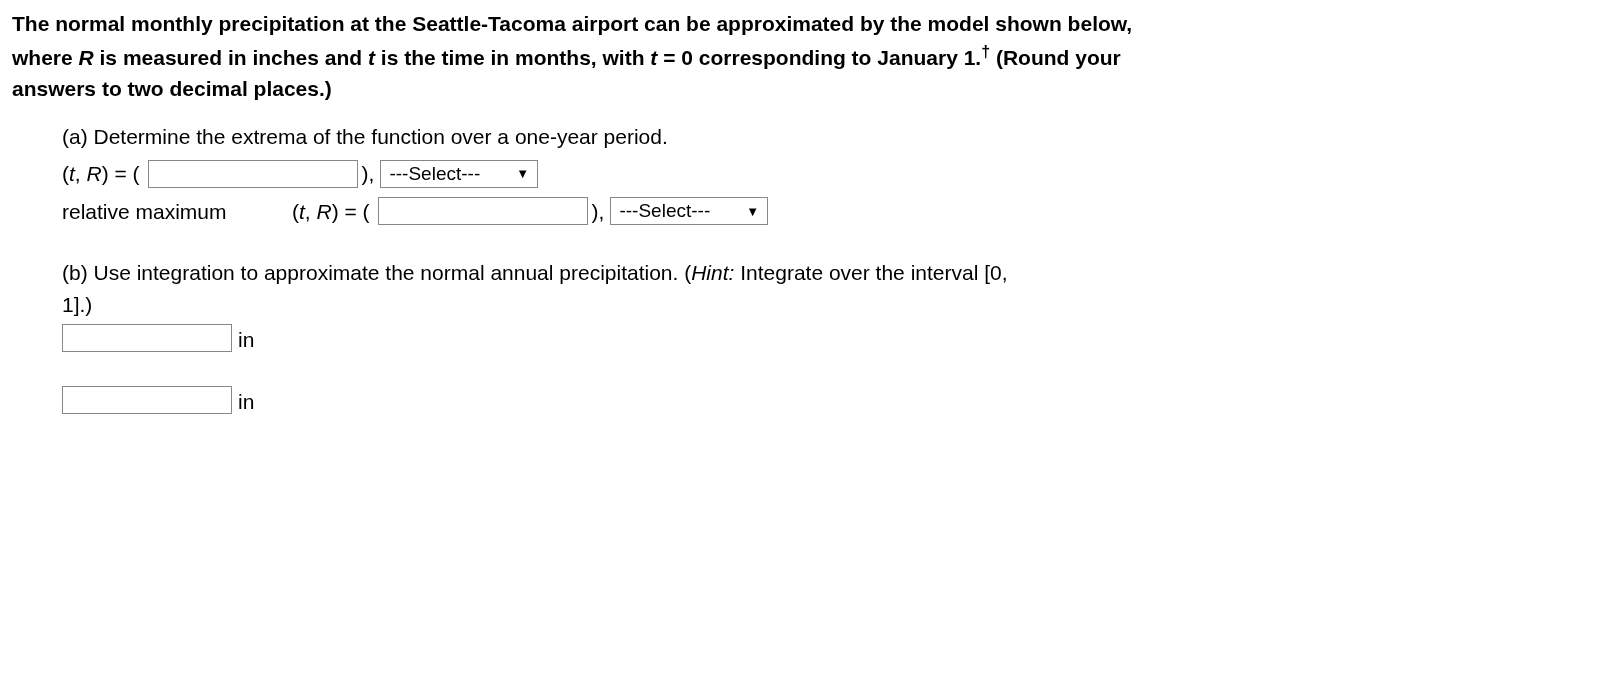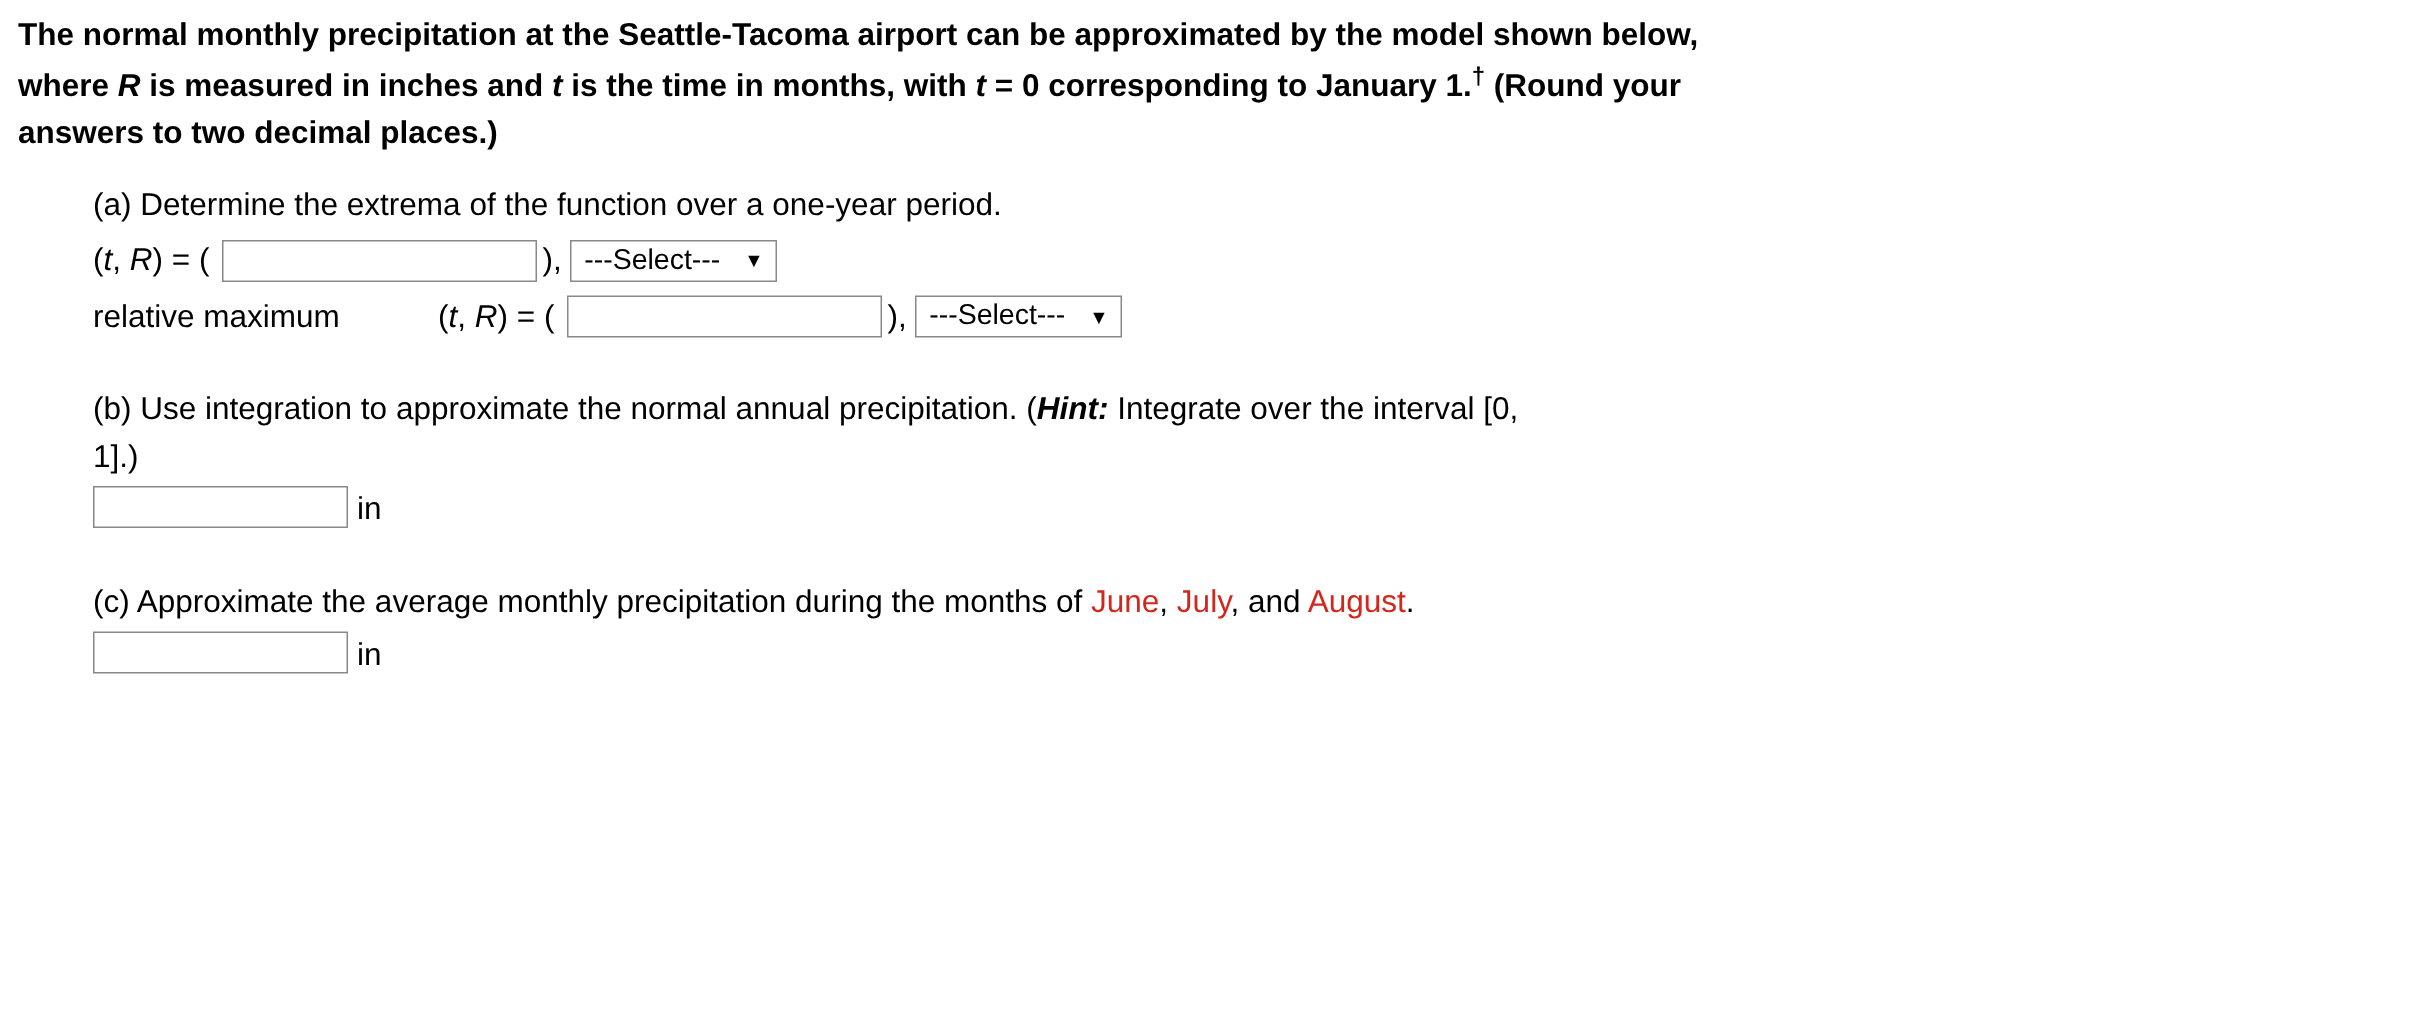--- a/index.html
+++ b/index.html
@@ -63,30 +63,30 @@
     .select-wrap {
       display: inline-flex;
       align-items: center;
       border: 1px solid #888;
       height: 28px;
       padding: 0 8px;
       margin-left: 6px;
       background: #fff;
       cursor: pointer;
       font-size: 19px;
+      gap: 20px;
     }
     .select-text {
       margin-right: 16px;
     }
     .caret {
       font-size: 13px;
     }
     .hint-italic {
       font-style: italic;
-      font-weight: bold;
     }
     .unit {
       margin-left: 6px;
     }
     .red {
       color: #d4261b;
     }
     .answer-row {
       display: flex;
       align-items: flex-start;
@@ -138,22 +138,19 @@
       <span>(b) Use integration to approximate the normal annual precipitation. (</span><span class="hint-italic">Hint:</span><span> Integrate over the interval [0,</span><br>
       <span>1].)</span>
     </div>
     <div class="answer-row">
       <input type="text" class="text-input text-input-small" style="">
       <span class="unit">in</span>
     </div>
   </div>
 
   <div class="part section-gap">
-    <div>
-      <span>(c) Approximate the average monthly precipitation during the months of </span><span class="red">June</span><span>, </span><span class="red">July</span><span>, and </span><span class="red">August</span><span>.</span>
-    </div>
     <div class="answer-row">
       <input type="text" class="text-input text-input-small" style="">
       <span class="unit">in</span>
     </div>
   </div>
 
 </div>
 
 </body></html>

